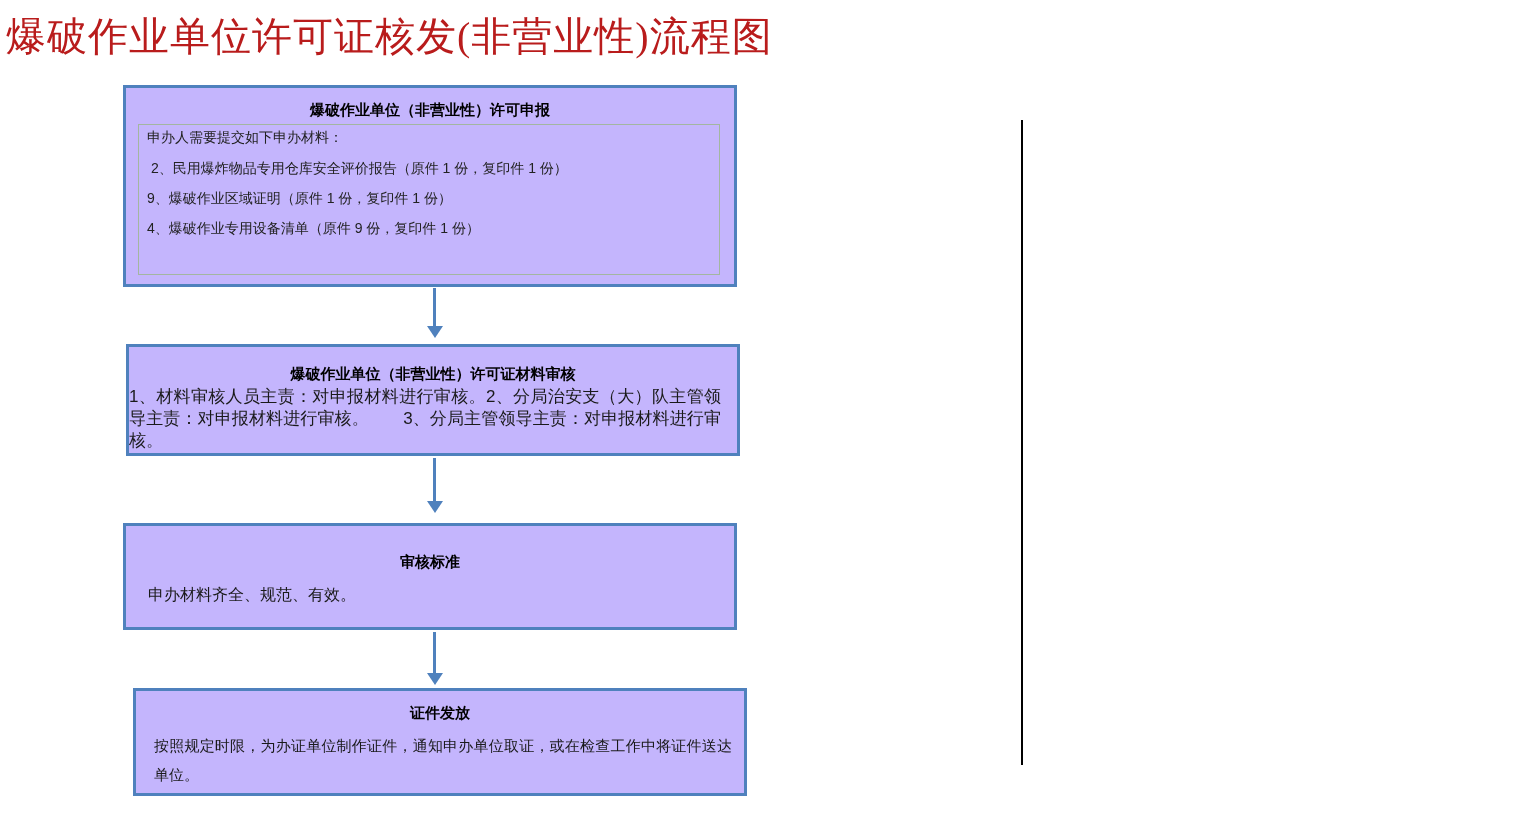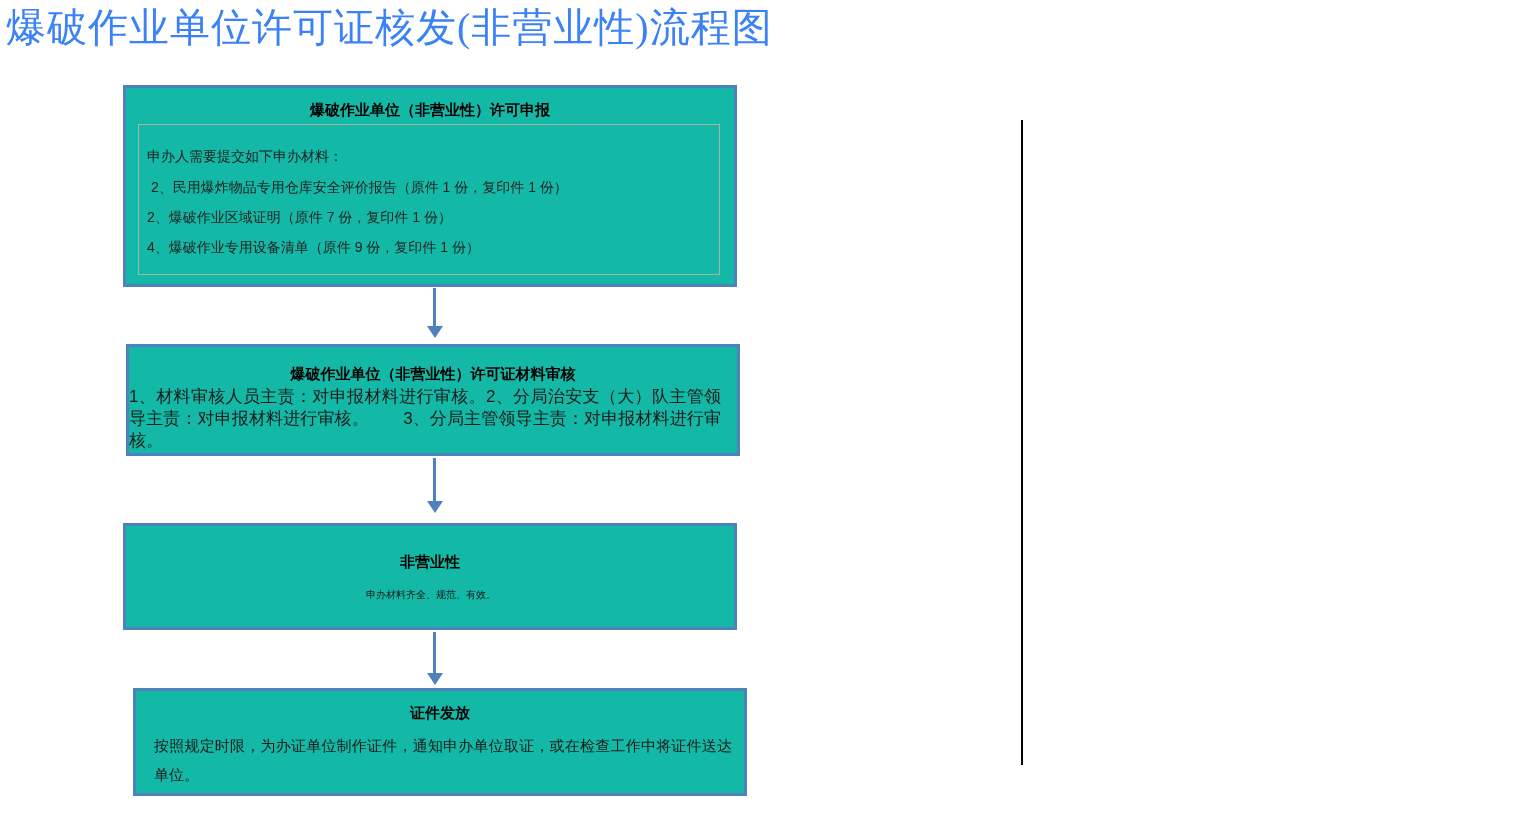--- a/index.html
+++ b/index.html
@@ -6,63 +6,63 @@
   html, body { background: #ffffff; }
   body {
     width: 1515px; height: 815px;
     position: relative; overflow: hidden;
     font-family: "Liberation Sans", "DejaVu Sans", sans-serif;
     color: #1a1a1a;
   }
   .canvas { position: absolute; inset: 0; }
 
   .page-title {
-    position: absolute; left: 6px; top: 0;
+    position: absolute; left: 6px; top: 9px;
     font-family: "Liberation Serif", "DejaVu Serif", serif;
-    font-size: 40px; font-weight: 400; color: #3b82f6;
+    font-size: 40px; font-weight: 400; color: #b91c1c;
     letter-spacing: 1px; white-space: nowrap;
   }
 
   .node {
     position: absolute;
-    background: #14b8a6;
+    background: #c4b5fd;
     border: 3px solid #4f81bd;
   }
   .node-title {
     text-align: center; font-weight: bold;
     font-size: 15px; line-height: 20px; color: #000;
   }
 
   
   .node-apply { left: 123px; top: 85px; width: 614px; height: 202px; }
   .node-apply .node-title { margin-top: 12px; }
   .inner-box {
     position: absolute; left: 12px; right: 14px; top: 36px; bottom: 9px;
     border: 1px solid #a3b6a0;
-    padding: 19px 8px 0 8px;
+    padding: 0 8px 0 8px;
     font-size: 14px; color: #222;
     background: transparent;
   }
   .inner-line { height: 30px; line-height: 30px; white-space: pre; overflow: hidden; }
   .inner-line.intro { height: 28px; line-height: 24px; }
 
   
   .node-review { left: 126px; top: 344px; width: 614px; height: 112px; }
   .node-review .node-title { margin-top: 17px; }
   .node-review .node-body {
     margin: 2px 16px 0 0;
     font-size: 17px; line-height: 22px; text-align: justify;
   }
 
   
   .node-standard { left: 123px; top: 523px; width: 614px; height: 107px; }
   .node-standard .node-title { margin-top: 26px; }
   .node-standard .node-body {
     margin: 13px 20px 10px 22px;
-    font-size: 10px; line-height: 20px; text-align: center;
+    font-size: 16px; line-height: 20px;
   }
 
   
   .node-issue { left: 133px; top: 688px; width: 614px; height: 108px; }
   .node-issue .node-title { margin-top: 12px; }
   .node-issue .node-body {
     margin: 8px 12px 0 18px;
     font-size: 15px; line-height: 29px; text-align: justify;
   }
 
@@ -99,42 +99,42 @@
 
 <div class="canvas">
 
   <h1 class="page-title">爆破作业单位许可证核发(非营业性)流程图</h1>
 
   <div class="node node-apply">
     <div class="node-title">爆破作业单位（非营业性）许可申报</div>
     <div class="inner-box">
       <div class="inner-line intro">申办人需要提交如下申办材料：</div>
       <div class="inner-line"> 2、民用爆炸物品专用仓库安全评价报告（原件 1 份，复印件 1 份）</div>
-      <div class="inner-line">2、爆破作业区域证明（原件 7 份，复印件 1 份）</div>
+      <div class="inner-line">9、爆破作业区域证明（原件 1 份，复印件 1 份）</div>
       <div class="inner-line">4、爆破作业专用设备清单（原件 9 份，复印件 1 份）</div>
     </div>
   </div>
 
   <div class="arrow arrow-1">
     <div class="arrow-line"></div>
     <div class="arrow-head"></div>
   </div>
 
   <div class="node node-review">
     <div class="node-title">爆破作业单位（非营业性）许可证材料审核</div>
     <div class="node-body">1、材料审核人员主责：对申报材料进行审核。2、分局治安支（大）队主管领导主责：对申报材料进行审核。　　3、分局主管领导主责：对申报材料进行审核。</div>
   </div>
 
   <div class="arrow arrow-2">
     <div class="arrow-line"></div>
     <div class="arrow-head"></div>
   </div>
 
   <div class="node node-standard">
-    <div class="node-title">非营业性</div>
+    <div class="node-title">审核标准</div>
     <div class="node-body">申办材料齐全、规范、有效。</div>
   </div>
 
   <div class="arrow arrow-3">
     <div class="arrow-line"></div>
     <div class="arrow-head"></div>
   </div>
 
   <div class="node node-issue">
     <div class="node-title">证件发放</div>

